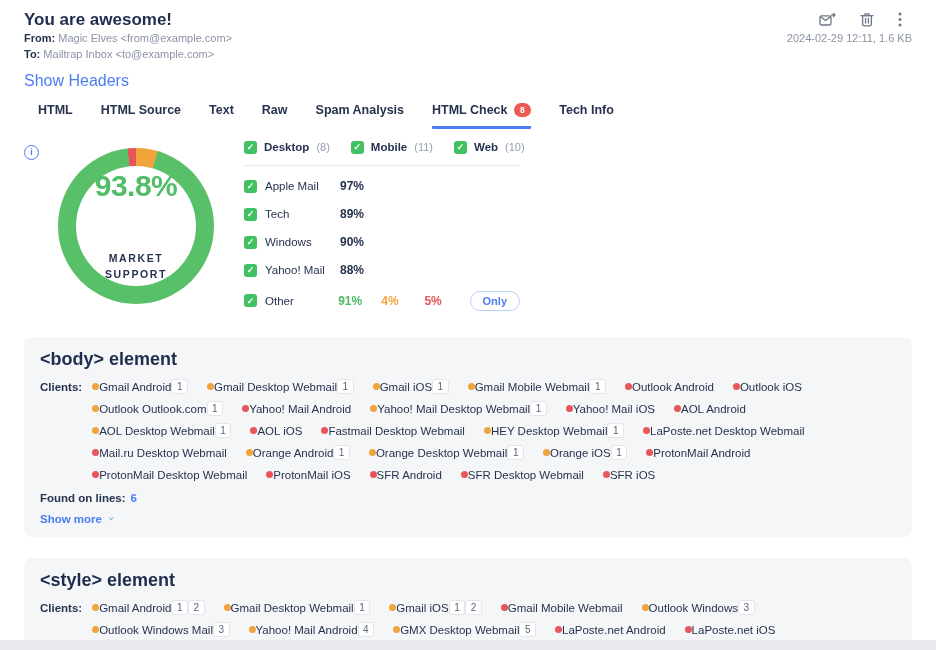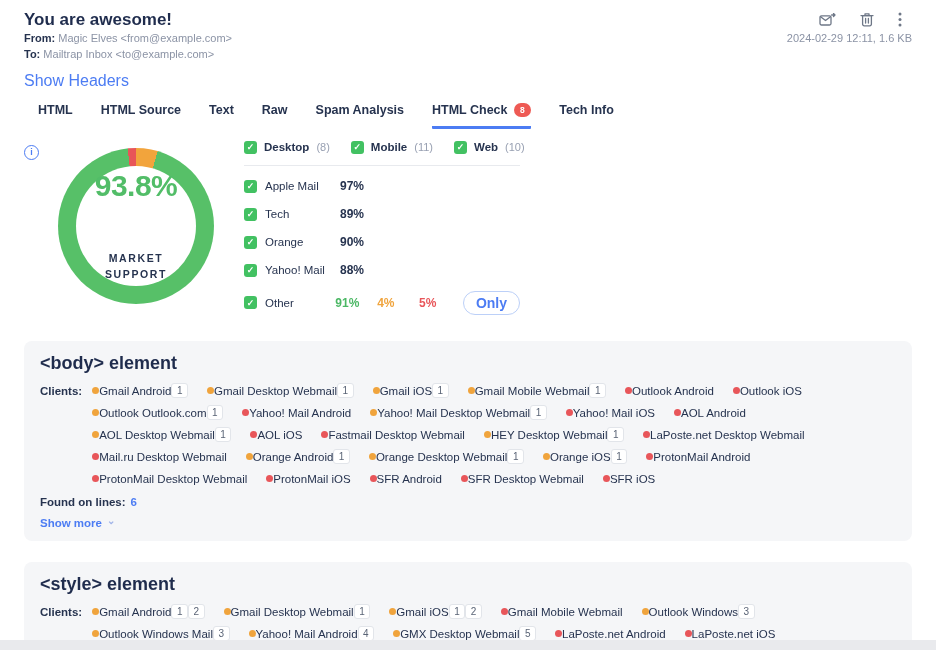--- a/index.html
+++ b/index.html
@@ -44,21 +44,21 @@
   .filter-count { font-size:11px; color:#98a0b2; }
   .panel-divider { border:none; border-top:1px solid #e8eaee; margin:11px 0 0 0; }
   .summary-row { display:flex; align-items:center; margin-top:13px; min-height:15px; }
   .sum-name { display:flex; gap:8px; align-items:center; width:96px; }
   .sum-label { font-size:11.5px; color:#26334f; }
   .spct { font-size:12px; font-weight:bold; width:44px; }
   .spct.dark { color:#26334f; }
   .spct.green { color:#4cb865; }
   .spct.orange { color:#f0a43d; }
   .spct.red { color:#e8565a; }
-  .only-btn { margin-left:2px; border:1px solid #bcd0f8; background:#fff; color:#4c7cf3; font-weight:bold; font-size:14px; border-radius:12px; padding:3px 12px; cursor:pointer; font-family:"Liberation Sans", sans-serif; }
+  .only-btn { margin-left:2px; border:1px solid #bcd0f8; background:#fff; color:#4c7cf3; font-weight:bold; font-size:11px; border-radius:12px; padding:3px 12px; cursor:pointer; font-family:"Liberation Sans", sans-serif; }
 
   
   .sections { margin-top:26px; }
   .element-card { background:#f5f6f8; border-radius:8px; padding:12px 16px 10px 16px; margin-bottom:21px; }
   .card-title { font-size:18px; font-weight:bold; color:#1f2c4d; margin:0 0 9px 0; }
   .clients-line { display:flex; font-size:11.5px; }
   .clients-label { font-weight:bold; margin-right:10px; white-space:nowrap; padding-top:2px; }
   .chips { display:flex; flex-wrap:wrap; column-gap:19px; row-gap:6px; align-items:center; }
   .chip { display:inline-flex; align-items:center; height:16px; }
   .dot { width:7px; height:7px; min-width:7px; border-radius:50%; }
@@ -190,21 +190,21 @@
           <div class="summary-row">
             <span class="sum-name">
               <span class="checkbox">✓</span>
               <span class="sum-label">Tech</span>
             </span>
             <span class="spct dark">89%</span>
           </div>
           <div class="summary-row">
             <span class="sum-name">
               <span class="checkbox">✓</span>
-              <span class="sum-label">Orange</span>
+              <span class="sum-label">Windows</span>
             </span>
             <span class="spct dark">90%</span>
           </div>
           <div class="summary-row">
             <span class="sum-name">
               <span class="checkbox">✓</span>
               <span class="sum-label">Yahoo! Mail</span>
             </span>
             <span class="spct dark">88%</span>
           </div>

